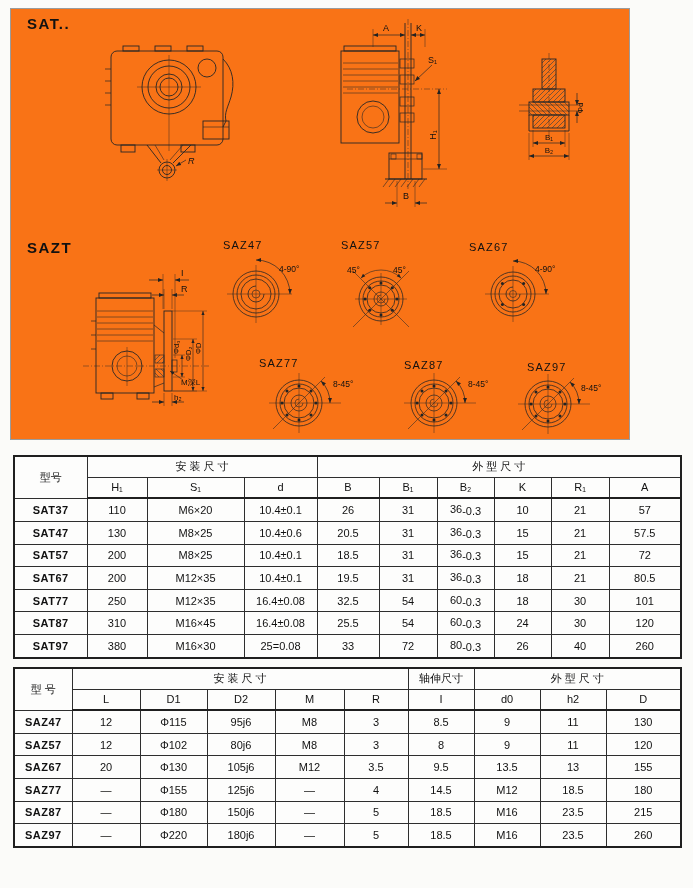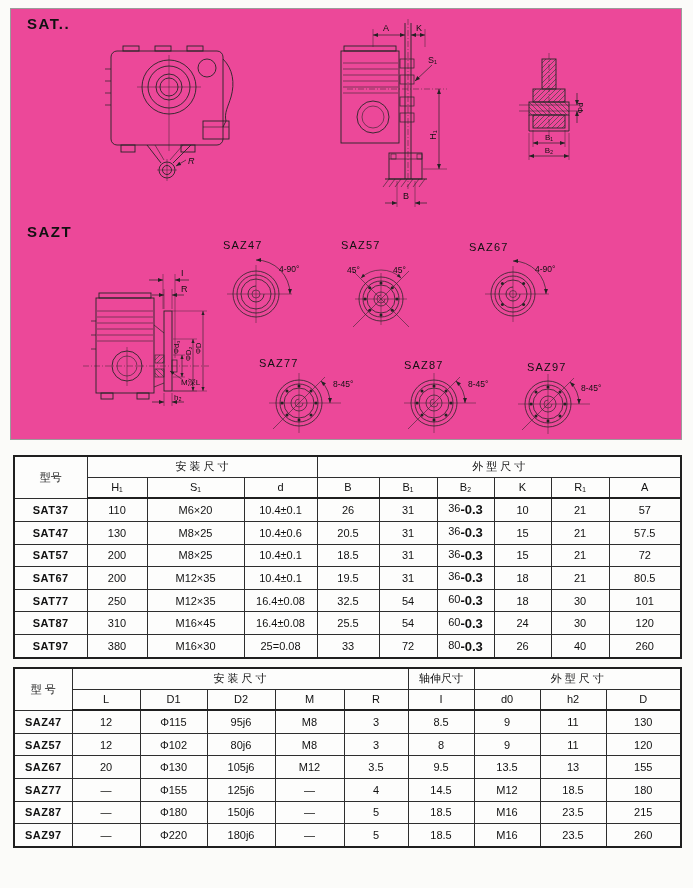--- a/index.html
+++ b/index.html
@@ -2,40 +2,40 @@
 <html><head>
 <meta charset="utf-8">
 <style>
   html,body{margin:0;padding:0;}
   body{
     width:693px;height:888px;position:relative;
     background:#fbfbf9;color:#1a1a1a;
     font-family:"Liberation Sans","DejaVu Sans",sans-serif;
   }
   .panel{
-    position:absolute;left:10px;top:8px;width:672px;height:432px;
-    border:1px solid #9b9b9b;box-sizing:border-box;background:#ec4899;
+    position:absolute;left:10px;top:8px;width:620px;height:432px;
+    border:1px solid #9b9b9b;box-sizing:border-box;background:#f97316;
   }
   .panel svg{position:absolute;left:0;top:0;}
   .plabel{position:absolute;font-size:15px;font-weight:600;letter-spacing:1.5px;color:#111;}
   .plabel.sat{left:16px;top:6px;}
-  .plabel.sazt{left:16px;top:214px;text-align:center;}
+  .plabel.sazt{left:16px;top:230px;text-align:center;}
   table.t{
     position:absolute;border-collapse:collapse;table-layout:fixed;
     border:2px solid #1f1f1f;background:#fdfdfc;
   }
   .t th,.t td{
     border:1px solid #2e2e2e;text-align:center;vertical-align:middle;
     font-size:11px;font-weight:400;padding:0;color:#111;
     overflow:hidden;white-space:nowrap;
   }
   .t thead tr{height:21px;}
   .t thead tr:last-child th{border-bottom:2px solid #1f1f1f;}
   .t td.model{letter-spacing:0.5px;font-weight:bold;}
-  .tol{font-size:13px;vertical-align:-2px;font-weight:bold;}
+  .tol{font-size:11px;vertical-align:-2px;}
   .note{position:absolute;left:28px;top:908px;font-size:11.5px;font-weight:400;color:#111;}
   text{fill:#111;}
 </style>
 </head>
 <body>
 
 <div class="panel">
   <div class="plabel sat">SAT..</div>
   <div class="plabel sazt">SAZT</div>
 

